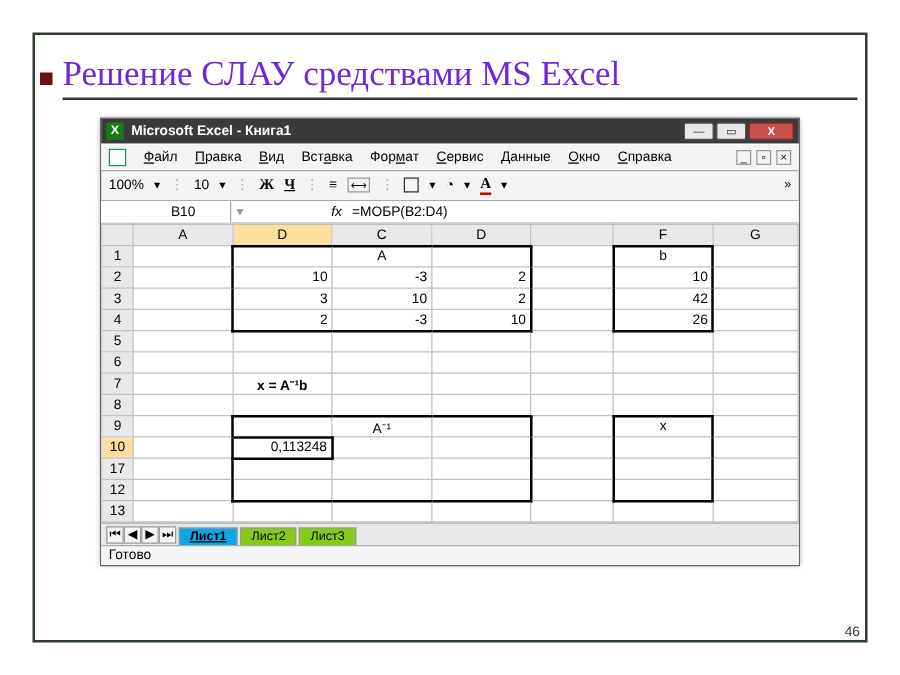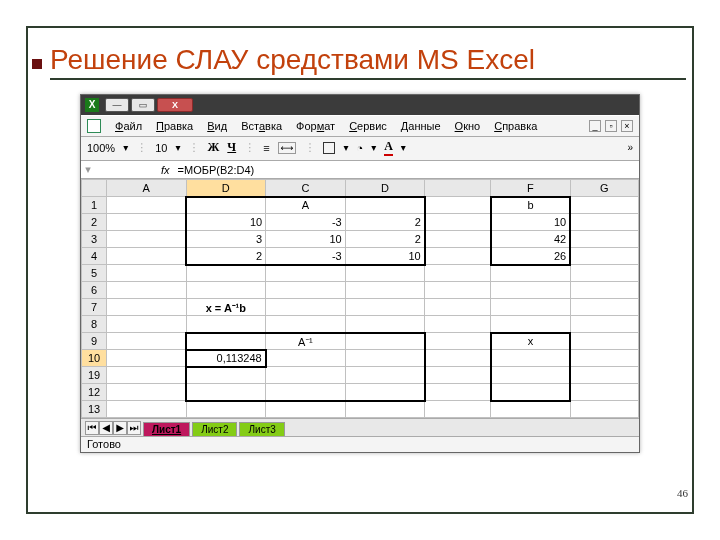--- a/index.html
+++ b/index.html
@@ -27,22 +27,22 @@
     align-items: baseline;
     padding: 0 6px 4px 0;
   }
   .bullet {
     width: 10px; height: 10px;
     background: #6a1010;
     margin: 18px 8px 0 4px;
   }
   .slide-title {
     font-size: 28px;
-    font-family: Liberation Sans, sans-serif;
-    color: #c2410c;
+    font-family: Liberation Serif, serif;
+    color: #6d28d9;
     border-bottom: 2px solid #2e3d2e;
     flex: 1;
     padding: 6px 0 2px 0;
   }
   .excel-window {
     margin: 10px auto 0 auto;
     width: 560px;
     border: 1px solid #666;
     background: #f4f4f4;
     box-shadow: 0 0 4px rgba(0,0,0,.3);
@@ -196,53 +196,53 @@
   .tab {
     margin-left: 2px;
     padding: 1px 8px;
     background: #84cc16;
     border: 1px solid #999;
     border-bottom: none;
     position: relative;
     top: 1px;
   }
   .tab.active {
-    background: #be185d;
+    background: #0ea5e9;
     font-weight: bold;
     text-decoration: underline;
   }
   .status-bar {
     height: 16px;
     background: #f4f4f4;
     padding: 1px 6px;
     border-top: 1px solid #aaa;
   }
 
   .page-num {
     position: absolute;
     right: 32px;
-    bottom: 41px;
+    bottom: 28px;
     font-size: 11px;
     color: #333;
-    font-family: Liberation Serif, serif;
   }
 </style>
 </head>
 <body>
 
 <div class="slide-frame">
   <div class="slide-title-wrap">
     <div class="bullet"></div>
     <div class="slide-title">Решение СЛАУ средствами MS Excel</div>
   </div>
 
   <div class="excel-window">
 
     <div class="titlebar">
       <div class="x-icon">X</div>
+      <div class="titlebar-title">Microsoft Excel - Книга1</div>
       <div class="win-btns">
         <div class="win-btn min">—</div>
         <div class="win-btn max">▭</div>
         <div class="win-btn close">X</div>
       </div>
     </div>
 
     <div class="menubar">
       <div class="doc-icon"></div>
       <span><u>Ф</u>айл</span>
@@ -277,20 +277,21 @@
       <span style="border:1px solid #333;width:12px;height:12px;display:inline-block;"></span>
       <span class="chev">▾</span>
       <span style="position:relative;">◔</span>
       <span class="chev">▾</span>
       <span class="fb-glyph" style="color:#000;border-bottom:2px solid #c00;">A</span>
       <span class="chev">▾</span>
       <span class="chev right-chev">»</span>
     </div>
 
     <div class="formula-row">
+      <div class="namebox">B10</div>
       <div style="width:14px;text-align:center;color:#999;">▾</div>
       <div style="flex:0 0 60px;"></div>
       <div class="fx">fx</div>
       <div class="formula-input">=МОБР(B2:D4)</div>
     </div>
 
     <div class="grid-wrap">
       <table class="sheet">
         <colgroup>
           <col style="width:22px">
@@ -407,21 +408,21 @@
               <th class="rowhdr">10</th>
               <td></td>
           <td class="selcell heavy-left">0,113248</td>
           <td></td>
               <td class="heavy-right"></td>
               <td></td>
           <td class="heavy-left heavy-right"></td>
               <td></td>
             </tr>
         <tr>
-              <th class="rowhdr">19</th>
+              <th class="rowhdr">17</th>
               <td></td>
           <td class="heavy-left"></td>
               <td></td>
               <td class="heavy-right"></td>
               <td></td>
           <td class="heavy-left heavy-right"></td>
               <td></td>
             </tr>
         <tr>
               <th class="rowhdr">12</th>

